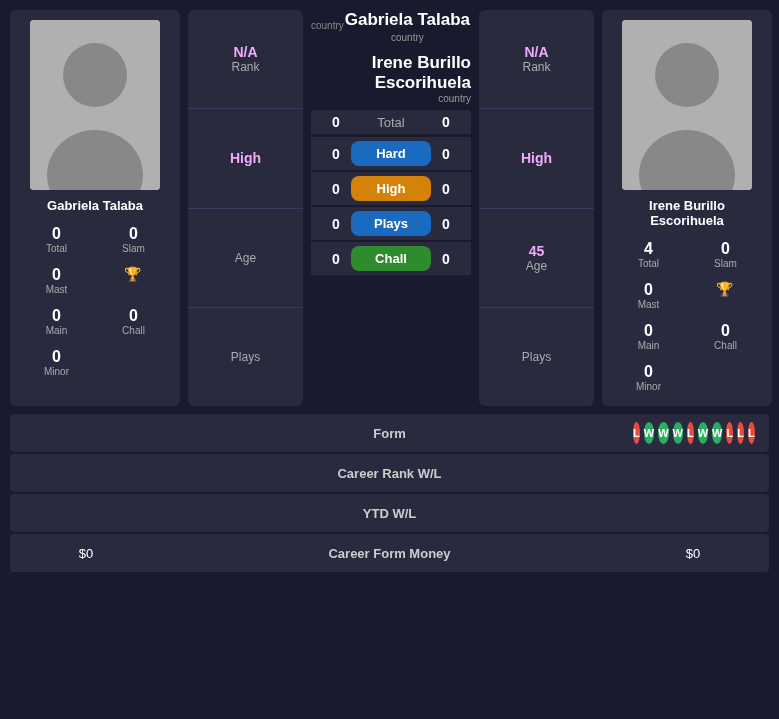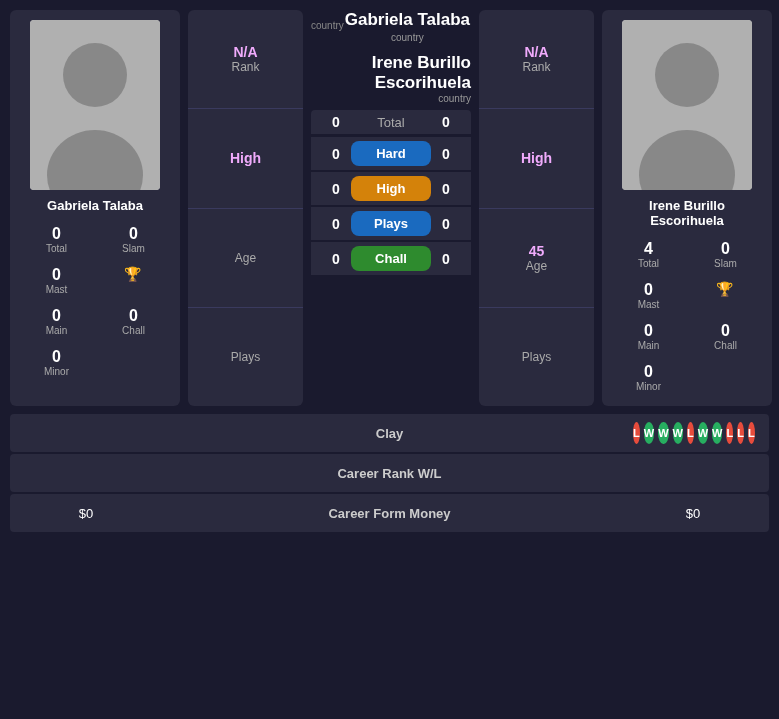--- a/index.html
+++ b/index.html
@@ -450,21 +450,21 @@
         </div>
       </div>
     </div>
 
   </div>
 
   <div class="bottom-section">
 
     <div class="bottom-row">
       <div class="bottom-row-left"></div>
-      <div class="bottom-row-label">Clay</div>
+      <div class="bottom-row-label">Form</div>
       <div class="bottom-row-right">
         <div class="form-badges" id="form-badges-el">
             <span class="form-badge form-l">L</span>
             <span class="form-badge form-w">W</span>
             <span class="form-badge form-w">W</span>
             <span class="form-badge form-w">W</span>
             <span class="form-badge form-l">L</span>
             <span class="form-badge form-w">W</span>
             <span class="form-badge form-w">W</span>
             <span class="form-badge form-l">L</span>
@@ -473,20 +473,25 @@
           </div>
       </div>
     </div>
 
     <div class="bottom-row">
       <div class="bottom-row-left"></div>
       <div class="bottom-row-label">Career Rank W/L</div>
       <div class="bottom-row-right"></div>
     </div>
 
+    <div class="bottom-row">
+      <div class="bottom-row-left"></div>
+      <div class="bottom-row-label">YTD W/L</div>
+      <div class="bottom-row-right"></div>
+    </div>
 
     <div class="bottom-row">
       <div class="bottom-row-left">$0</div>
       <div class="bottom-row-label">Career Form Money</div>
       <div class="bottom-row-right">$0</div>
     </div>
 
 
   </div>
 

